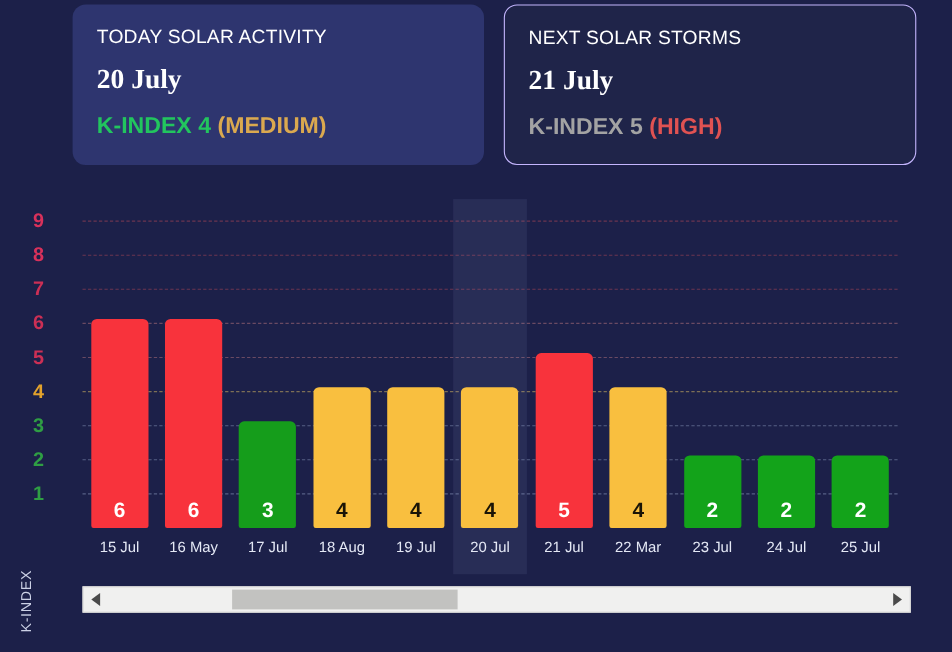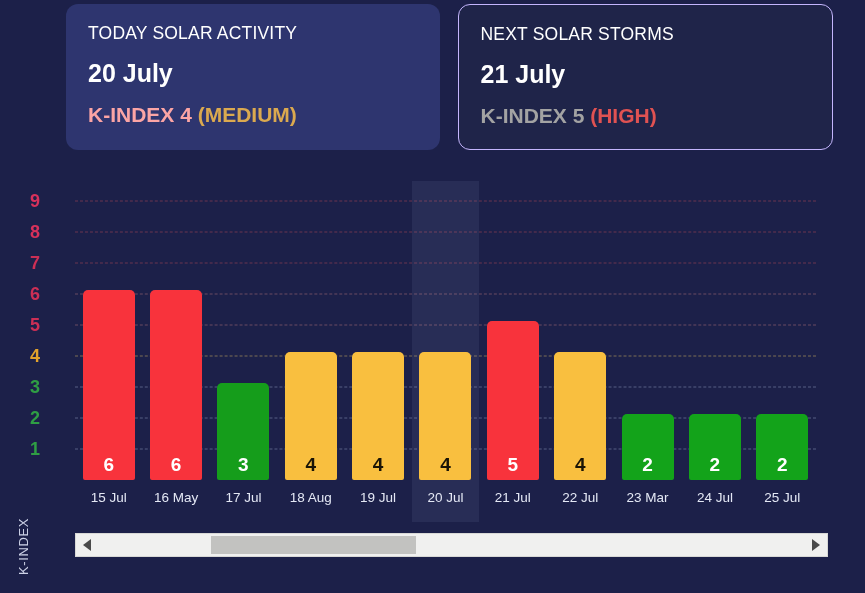--- a/index.html
+++ b/index.html
@@ -50,33 +50,34 @@
     letter-spacing: 0.2px;
     line-height: 22px;
   }
 
   .card-date {
     color: #ffffff;
     font-size: 25px;
     font-weight: bold;
     line-height: 30px;
     margin-top: 14px;
+    font-family: Liberation Serif, serif;
   }
 
   .card-kindex {
     font-size: 21px;
     line-height: 26px;
     margin-top: 14px;
     font-weight: bold;
   }
 
   .card-kindex .klabel { font-weight: bold; }
   .card-kindex .klevel { font-weight: bold; }
 
-  .kind-medium .klabel { color: #fca5a5; text-align: right; }
+  .kind-medium .klabel { color: #22c55e; text-align: right; }
   .kind-medium .klevel { color: #dba94f; }
 
   .kind-high .klabel  { color: #a3a3a3; }
   .kind-high .klevel  { color: #e05252; }
 
   
   .chart-wrap {
     position: absolute;
     left: 0;
     top: 150px;
@@ -361,22 +362,22 @@
         </div>
       </div>
     <div class="xlabels" id="xlabels">
         <div class="xtick">15 Jul</div>
         <div class="xtick">16 May</div>
         <div class="xtick">17 Jul</div>
         <div class="xtick">18 Aug</div>
         <div class="xtick">19 Jul</div>
         <div class="xtick">20 Jul</div>
         <div class="xtick">21 Jul</div>
-        <div class="xtick">22 Jul</div>
-        <div class="xtick">23 Mar</div>
+        <div class="xtick">22 Mar</div>
+        <div class="xtick">23 Jul</div>
         <div class="xtick">24 Jul</div>
         <div class="xtick">25 Jul</div>
       </div>
   </div>
 
 </div>
 
 <div class="scrollbar">
   <div class="sb-btn">
     <div class="sb-arrow left"></div>

